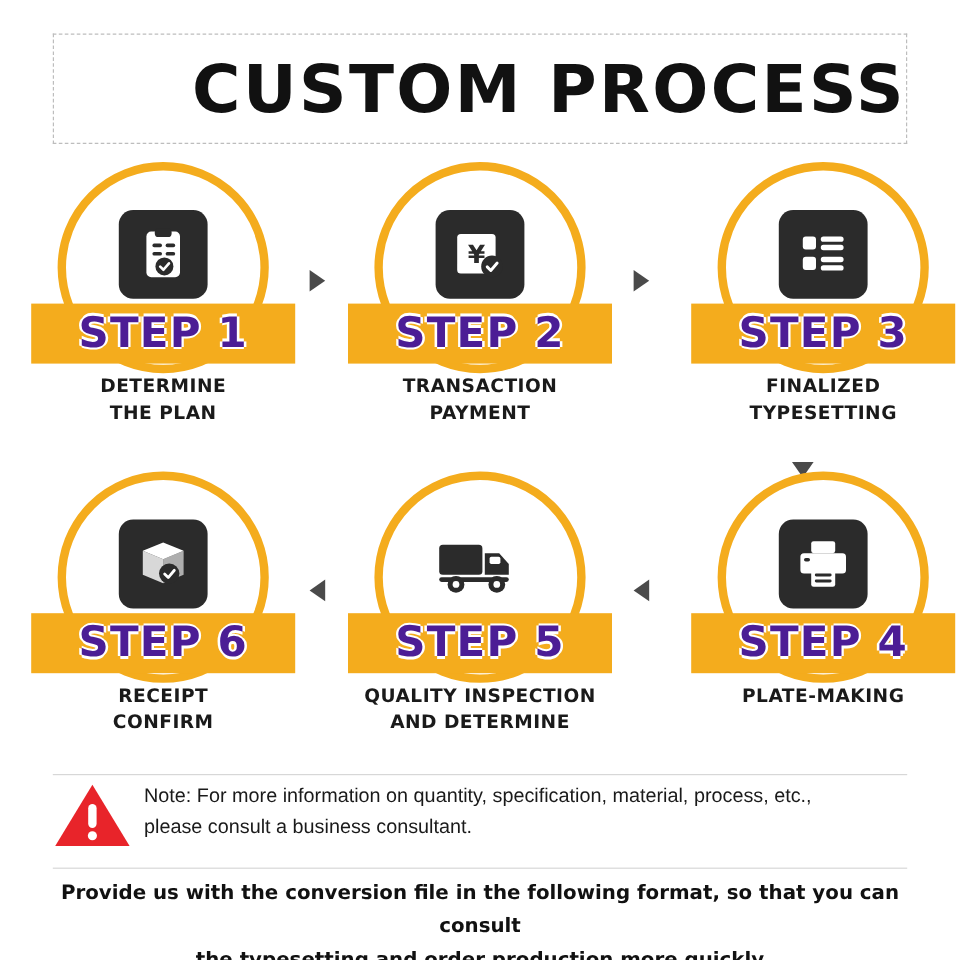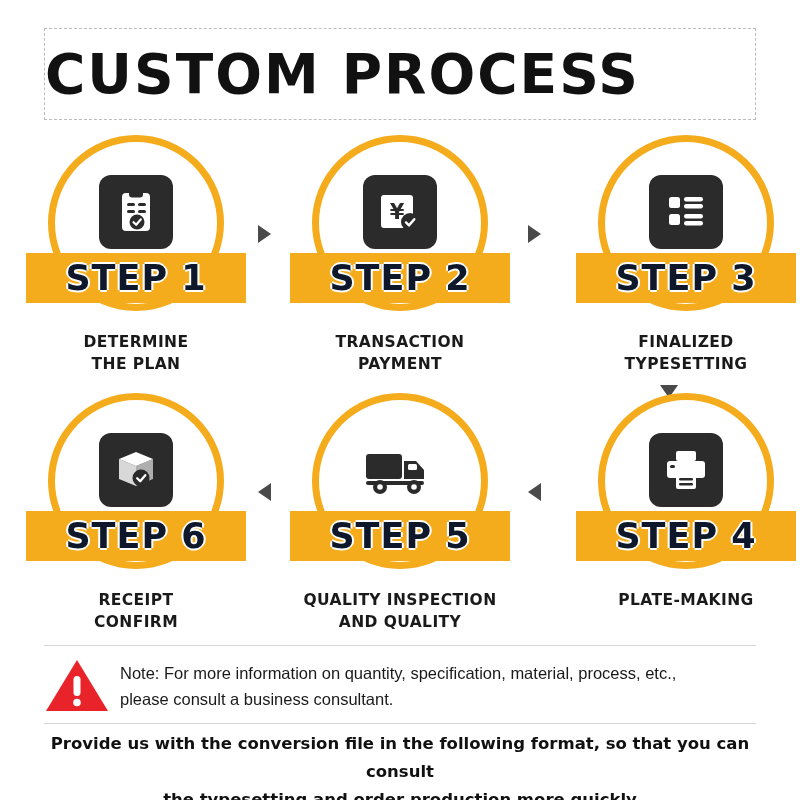--- a/index.html
+++ b/index.html
@@ -15,21 +15,21 @@
     background: #ffffff;
   }
 
   
   .title-box {
     position: absolute;
     left: 44px; top: 28px;
     width: 712px; height: 92px;
     border: 1px dashed #bdbdbd;
     background: #fff;
-    display: flex; align-items: center; justify-content: flex-start;
+    display: flex; align-items: center; justify-content: flex-end;
   }
   .title-text {
     font-family: "DejaVu Sans", sans-serif;
     font-weight: bold;
     font-size: 55px;
     letter-spacing: 2px;
     color: #111111;
     white-space: nowrap;
   }
 
@@ -99,30 +99,30 @@
     content: "";
     position: absolute;
     top: 0;
     width: 0; height: 0;
   }
   .ribbon-text {
     font-family: "DejaVu Sans", sans-serif;
     font-weight: bold;
     font-size: 35px;
     letter-spacing: 1px;
-    color: #0f172a;
+    color: #4c1d95;
     text-shadow:
       -2px 0 0 #ffffff, 2px 0 0 #ffffff, 0 -2px 0 #ffffff, 0 2px 0 #ffffff;
     white-space: nowrap;
     position: relative;
     z-index: 3;
   }
 
   .caption {
-    margin-top: 20px;
+    margin-top: 0;
     text-align: center;
     font-family: "DejaVu Sans", sans-serif;
     font-weight: bold;
     font-size: 15.5px;
     line-height: 1.45;
     color: #1a1a1a;
     letter-spacing: 0.4px;
   }
 
   
@@ -160,21 +160,20 @@
     background: #d7d7d7;
   }
   .div1 { top: 645px; }
   .div2 { top: 723px; }
 
   .note {
     position: absolute;
     left: 44px; top: 651px;
     width: 712px; height: 72px;
     display: flex;
-    align-items: center;
   }
   .warn {
     width: 66px; height: 60px;
     flex: 0 0 66px;
     position: relative;
     margin-right: 10px;
   }
   .warn svg { display:block; }
   .note-text {
     font-family: "Liberation Sans", sans-serif;
@@ -330,21 +329,21 @@
                 <circle cx="50" cy="43" r="2.8" fill="#ffffff"></circle>
               </svg>
             </div>
           </div>
           <div class="ribbon">
             <div class="ribbon-text">STEP 5</div>
           </div>
         </div>
         <div class="caption">
           <div>QUALITY INSPECTION</div>
-          <div>AND QUALITY</div>
+          <div>AND DETERMINE</div>
         </div>
       </div>
 
       <div class="cell c2">
         <div class="badge">
           <div class="ring"></div>
           <div class="icon-wrap">
             <div class="icon-tile">
               <svg width="46" height="46" viewBox="0 0 46 46">
                 <rect x="13" y="4" width="20" height="10" rx="2" fill="#ffffff"></rect>

